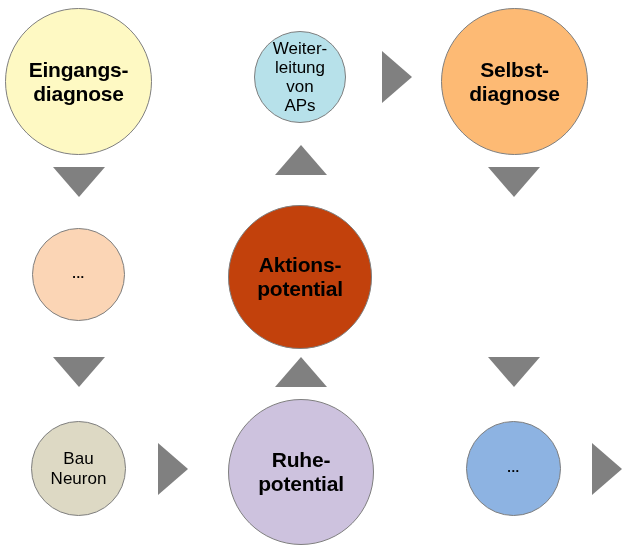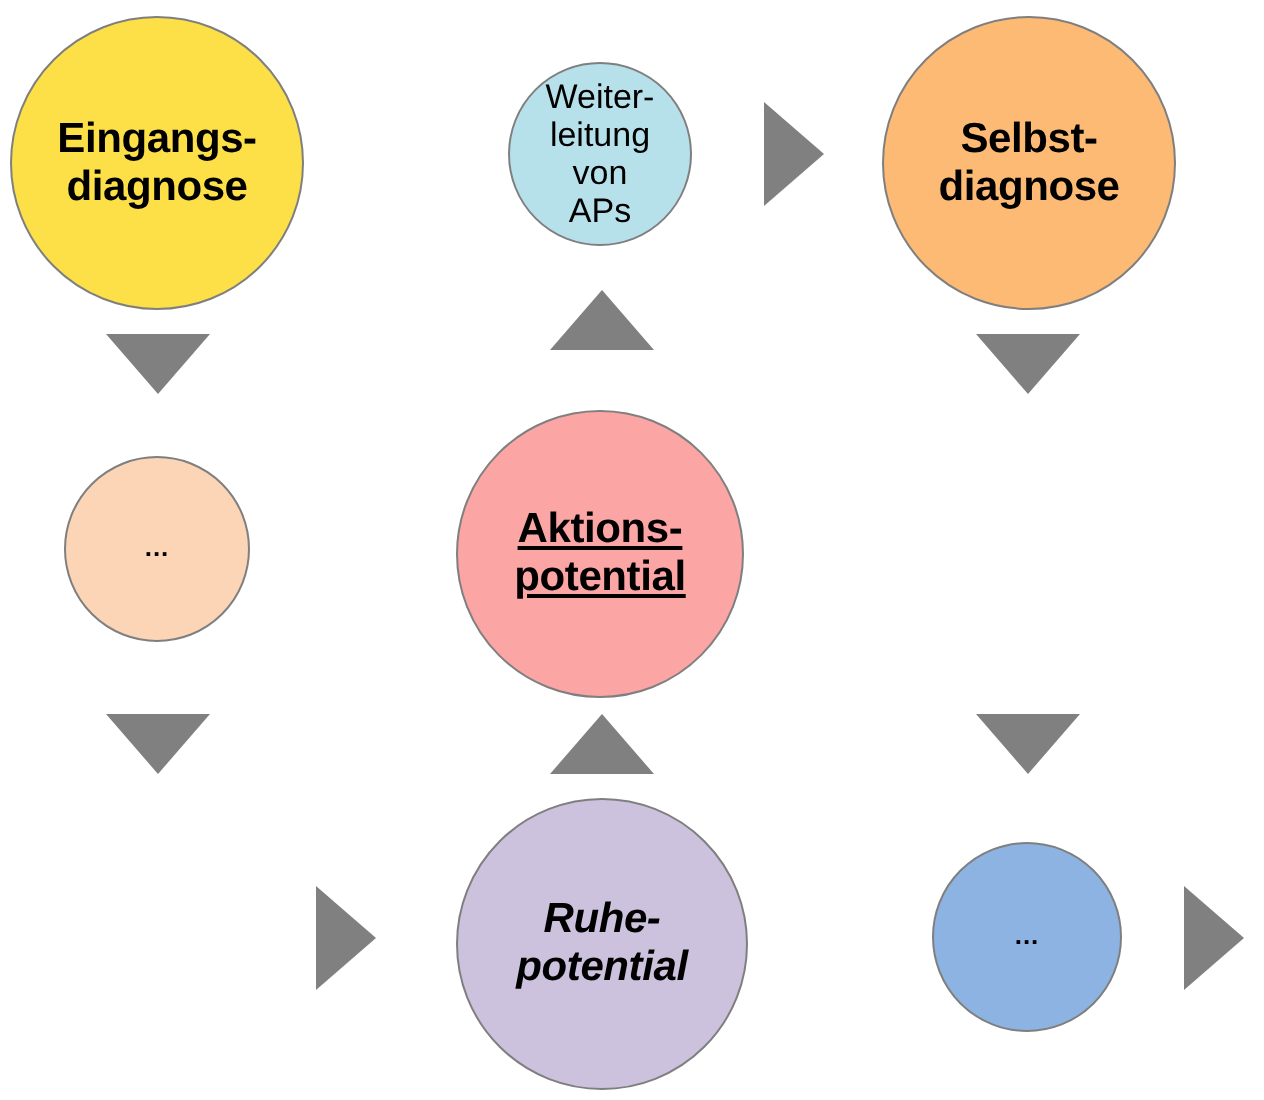--- a/index.html
+++ b/index.html
@@ -69,48 +69,52 @@
     border-top: 26px solid transparent;
     border-bottom: 26px solid transparent;
     border-left: 30px solid #808080;
   }
 </style>
 </head>
 <body>
 
 <div id="canvas" style="background: rgb(255, 255, 255);">
 
-  <div class="node big" style="left: 5px; top: 8px; width: 147px; height: 147px; background: #fde047; border-color: rgb(127, 127, 127);">
+  <div class="node big" style="left: 5px; top: 8px; width: 147px; height: 147px; background: #fef9c3; border-color: rgb(127, 127, 127);">
     <span class="label">Eingangs-
 diagnose</span>
   </div>
 
   <div class="node small" style="left: 254px; top: 31px; width: 92px; height: 92px; background: rgb(183, 225, 234); border-color: rgb(127, 127, 127);">
     <span class="label">Weiter-
 leitung von
 APs</span>
   </div>
 
   <div class="node big" style="left: 441px; top: 8px; width: 147px; height: 147px; background: #fdba74; border-color: rgb(127, 127, 127);">
     <span class="label">Selbst-
 diagnose</span>
   </div>
 
   <div class="node dots" style="left: 32px; top: 228px; width: 93px; height: 93px; background: rgb(251, 213, 181); border-color: rgb(127, 127, 127);">
     <span class="label">...</span>
   </div>
 
-  <div class="node big" style="left: 228px; top: 205px; width: 144px; height: 144px; background: #fca5a5; border-color: rgb(127, 127, 127); text-decoration: underline;">
+  <div class="node big" style="left: 228px; top: 205px; width: 144px; height: 144px; background: #c2410c; border-color: rgb(127, 127, 127);">
     <span class="label">Aktions-
 potential</span>
   </div>
 
 
+  <div class="node small" style="left: 31px; top: 421px; width: 95px; height: 95px; background: rgb(221, 217, 196); border-color: rgb(127, 127, 127);">
+    <span class="label">Bau
+Neuron</span>
+  </div>
 
-  <div class="node big" style="left: 228px; top: 399px; width: 146px; height: 146px; background: rgb(205, 194, 222); border-color: rgb(127, 127, 127); font-style: italic;">
+  <div class="node big" style="left: 228px; top: 399px; width: 146px; height: 146px; background: rgb(205, 194, 222); border-color: rgb(127, 127, 127);">
     <span class="label">Ruhe-
 potential</span>
   </div>
 
   <div class="node dots" style="left: 466px; top: 421px; width: 95px; height: 95px; background: rgb(141, 179, 226); border-color: rgb(127, 127, 127);">
     <span class="label">...</span>
   </div>
 
   <div class="arrow down" style="left: 53px; top: 167px; border-top-color: rgb(128, 128, 128);"></div>
 

